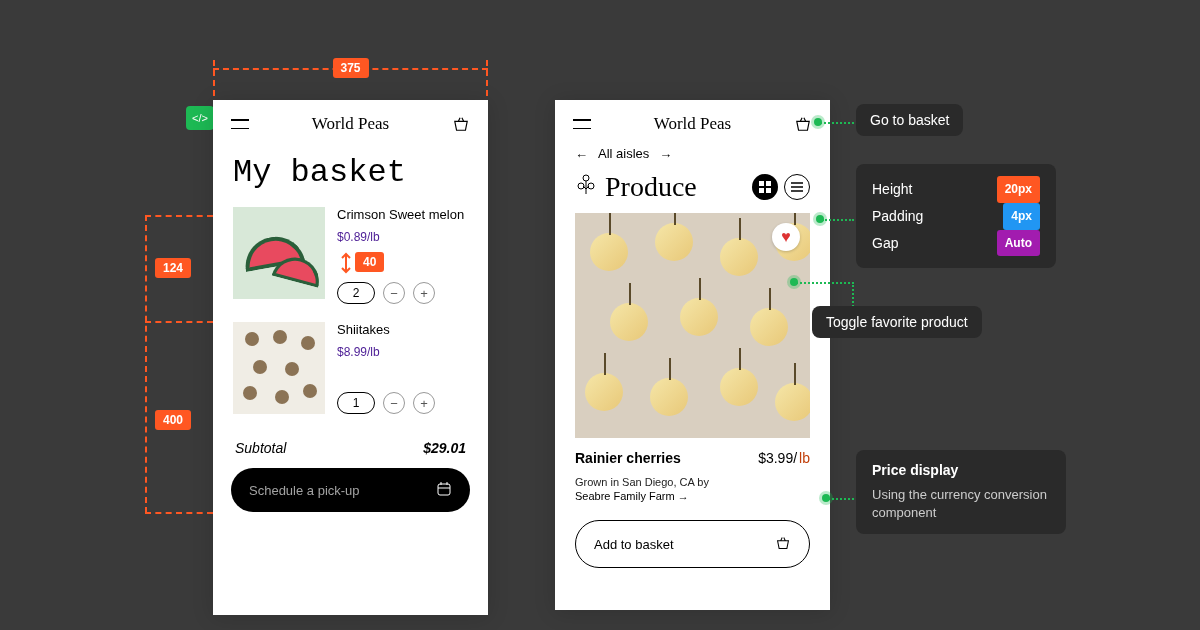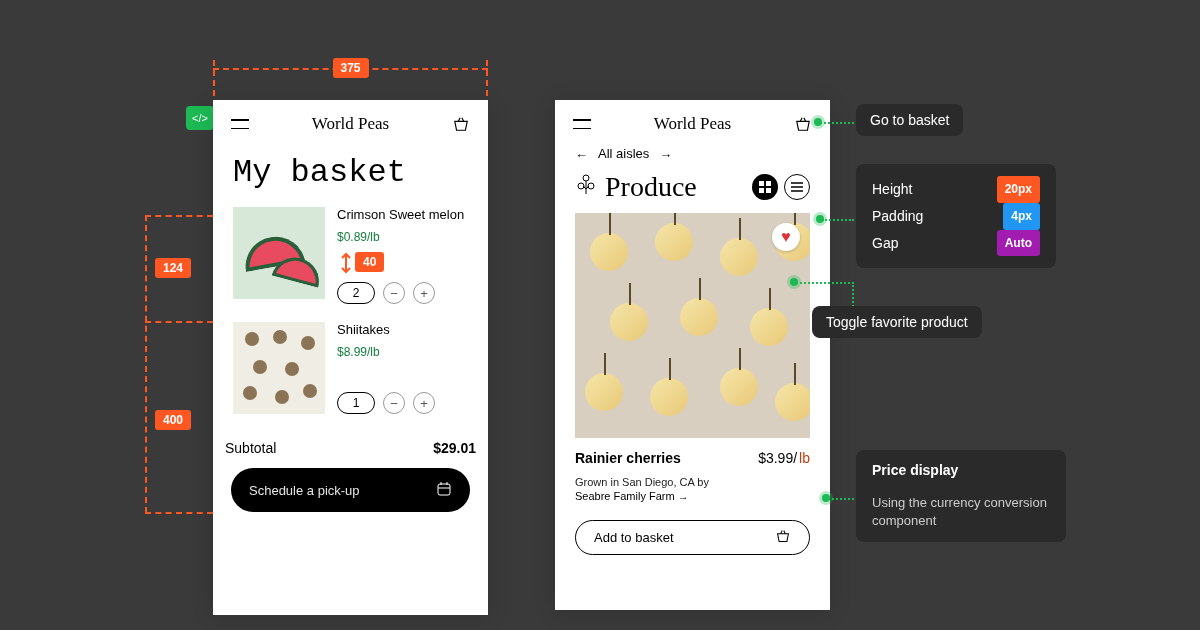--- a/index.html
+++ b/index.html
@@ -29,48 +29,48 @@
   .brand { font-family: Georgia, serif; font-size: 17px; }
   .basket-icon { width:18px; height:16px; position:relative; }
   .basket-icon svg { display:block; }
 
   .h-title { font-family: Liberation Mono, monospace; font-size: 32px; padding: 12px 20px 16px; }
 
   .cart-item { display:flex; gap:12px; padding: 0 20px 18px; }
   .thumb { width: 92px; height: 92px; background:#eee; flex-shrink:0; position:relative; overflow:hidden; }
   .item-meta { flex:1; display:flex; flex-direction:column; gap:8px; }
   .item-name { font-size: 13px; font-weight: 500; }
-  .item-price { font-size: 12px; color:#15803d; }
+  .item-price { font-size: 12px; color:#4c1d95; }
   .qty-row { display:flex; align-items:center; gap:8px; margin-top:auto; }
   .qty-pill { border:1px solid #000; border-radius: 999px; width:38px; height:22px; display:flex; align-items:center; justify-content:center; font-size:12px; }
   .circ-btn { width:22px; height:22px; border:1px solid #999; border-radius:50%; display:flex; align-items:center; justify-content:center; font-size:13px; color:#555; cursor:pointer; }
 
-  .subtotal { display:flex; justify-content:space-between; padding: 8px 12px 12px; font-size: 14px; }
+  .subtotal { display:flex; justify-content:space-between; padding: 8px 22px 12px; font-size: 14px; font-style: italic; }
   .subtotal .amt { font-weight:600; }
-  .cta-dark { margin: 0 18px 16px; background:#000; color:#e5e5e5; border-radius: 999px; height:44px; display:flex; align-items:center; padding:0 18px; justify-content:space-between; cursor:pointer; font-size:13px; }
+  .cta-dark { margin: 0 18px 16px; background:#000; color:#a3a3a3; border-radius: 999px; height:44px; display:flex; align-items:center; padding:0 18px; justify-content:space-between; cursor:pointer; font-size:13px; }
 
   
   .crumb { display:flex; align-items:center; gap:10px; padding: 4px 20px 8px; font-size:13px; }
   .arrow { cursor:pointer; }
   .produce-row { display:flex; align-items:center; justify-content:space-between; padding: 2px 20px 10px; }
   .produce-title { font-family: Georgia, serif; font-size: 28px; display:flex; align-items:center; gap:8px; }
   .view-toggle { display:flex; gap:6px; }
   .vt-btn { width:26px; height:26px; border-radius:50%; display:flex; align-items:center; justify-content:center; cursor:pointer; }
   .vt-btn.dark { background:#000; color:#fff; }
   .vt-btn.light { border:1px solid #000; background:#fff; }
 
   .product-img { margin: 0 20px; height: 225px; background:#d9cfc0; position:relative; overflow:hidden; }
   .fav { position:absolute; top:10px; right:10px; width:28px; height:28px; background:#fff; border-radius:50%; display:flex; align-items:center; justify-content:center; cursor:pointer; box-shadow:0 1px 3px rgba(0,0,0,0.2); }
   .heart { color:#d33; }
 
   .prod-row { display:flex; justify-content:space-between; padding: 12px 20px 4px; font-size:14px; }
   .prod-name { font-weight:600; }
   .grown { padding: 6px 20px 2px; font-size: 11px; color:#222; }
   .farm { padding: 0 20px 12px; font-size: 11px; font-weight:500; }
-  .add-btn { margin: 6px 20px 16px; border:1px solid #000; border-radius:999px; height:35px; display:flex; align-items:center; padding:8px 18px; justify-content:space-between; cursor:pointer; font-size:13px; }
+  .add-btn { margin: 6px 20px 16px; border:1px solid #000; border-radius:999px; height:48px; display:flex; align-items:center; padding:8px 18px; justify-content:space-between; cursor:pointer; font-size:13px; }
 
   
   .measure-top { position:absolute; left:213px; top:54px; width:275px; height:40px; }
   .dashed-h { border-top:2px dashed #ff5722; position:absolute; }
   .dashed-v { border-left:2px dashed #ff5722; position:absolute; }
   .tag { position:absolute; background:#ff5722; color:#fff; font-size:12px; font-weight:600; padding:3px 8px; border-radius:3px; }
 
   .code-badge { position:absolute; left:186px; top:106px; width:28px; height:24px; background:#1db954; border-radius:4px; display:flex; align-items:center; justify-content:center; color:#fff; font-size:11px; }
 
   .tooltip { position:absolute; background:#2a2a2a; color:#fff; border-radius:8px; padding:12px 16px; font-size:14px; }
@@ -285,15 +285,15 @@
 <div class="dot" style="left:790px; top:278px;"></div>
 <div class="connector" style="left:796px; top:282px; width:58px; top:282px;"></div>
 <div class="connector" style="left:796px; top:282px; width:58px;"></div>
 <div style="position:absolute; left:852px; top:282px; border-left:2px dotted #1db954; height:40px;"></div>
 <div class="connector" style="left:852px; top:322px; width:4px;"></div>
 <div class="tooltip small" style="left:812px; top:306px;">Toggle favorite product</div>
 
 <div class="dot" style="left:822px; top:494px;"></div>
 <div class="connector" style="left:828px; top:498px; width:26px;"></div>
 <div class="tooltip" style="left:856px; top:450px; width:210px;">
-  <div style="font-weight:700; margin-bottom:16px;">Price display</div>
+  <div style="font-weight:700; margin-bottom:8px;">Price display</div>
   <div style="color:#ccc; font-size:13px; line-height:1.4;">Using the currency conversion component</div>
 </div>
 
 </body></html>

